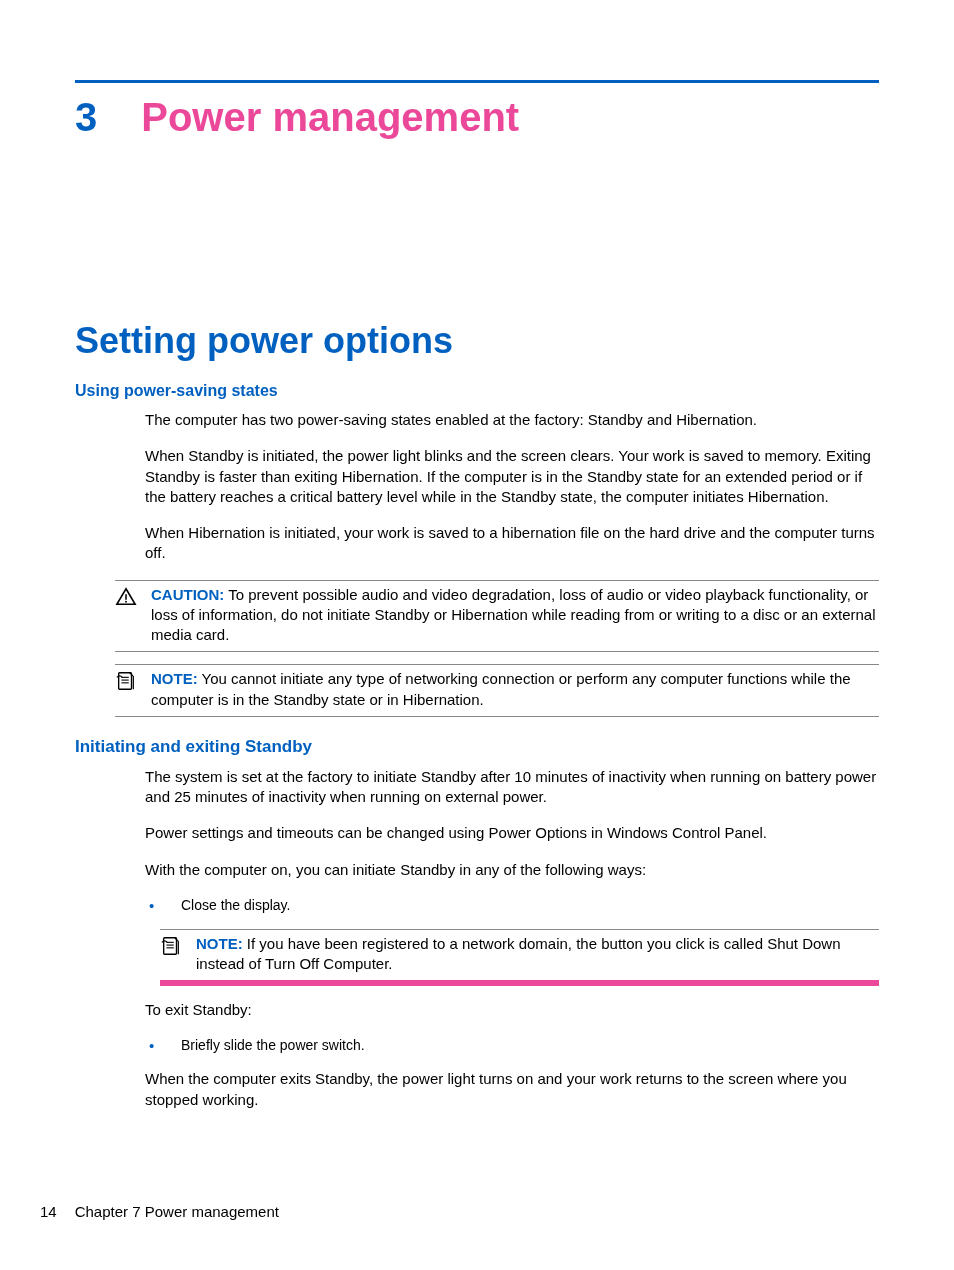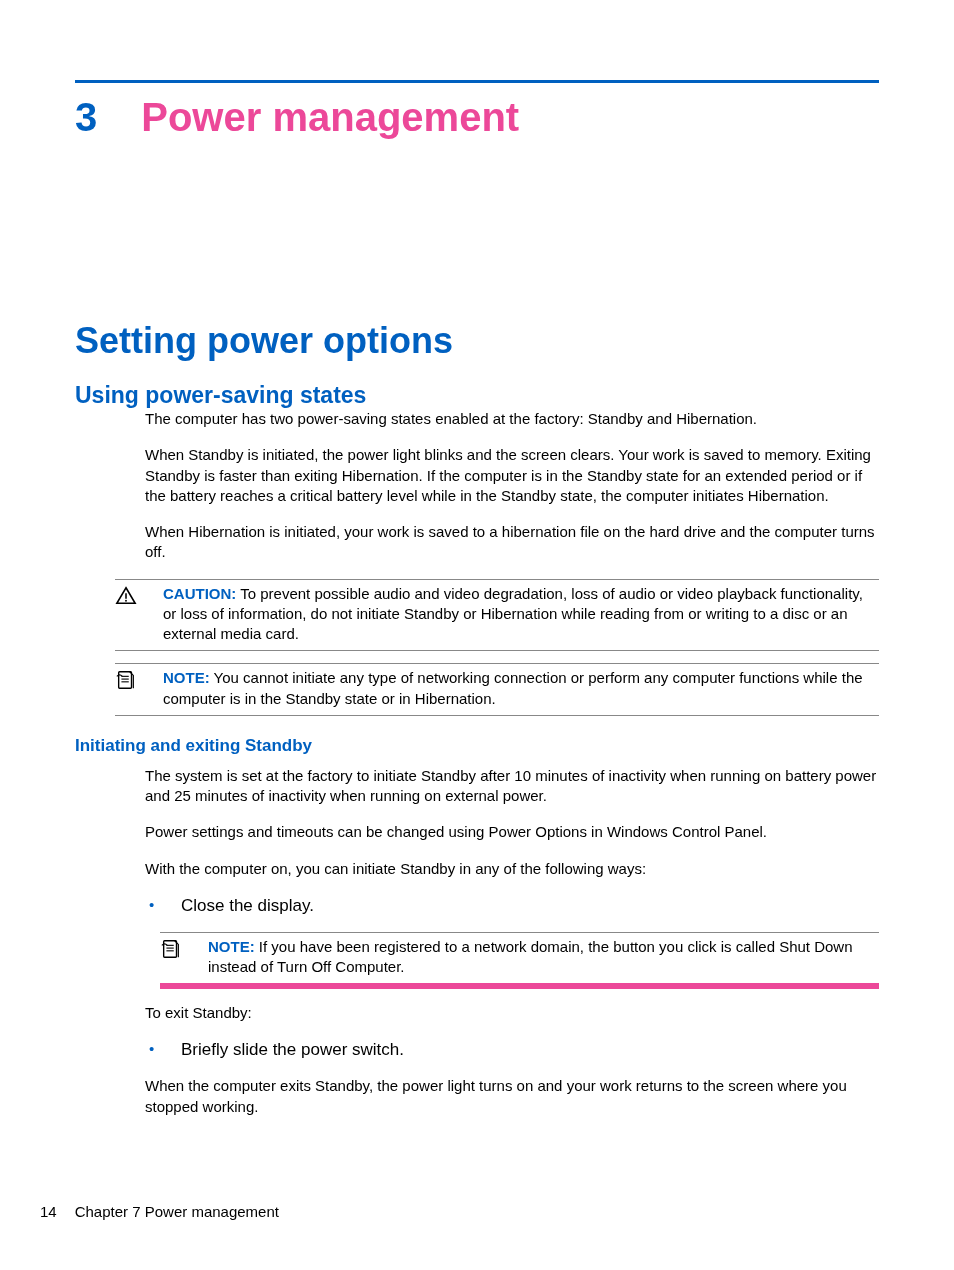--- a/index.html
+++ b/index.html
@@ -35,23 +35,24 @@
       font-weight: bold;
       color: #ec4899;
     }
     .section-heading {
       font-size: 36px;
       font-weight: bold;
       color: #0060c0;
       margin-bottom: 20px;
     }
     .subsection-heading {
-      font-size: 23px;
-      font-weight: bold;
-      color: #0060c0;
+      font-size: 16px;
+      font-weight: bold;
+      color: #0060c0;
+      margin-bottom: 10px;
     }
     .subsubsection-heading {
       font-size: 17px;
       font-weight: bold;
       color: #0060c0;
       margin-bottom: 10px;
       margin-top: 20px;
     }
     .body-text {
       font-size: 15px;
@@ -64,21 +65,21 @@
       border-top: 1px solid #888;
       border-bottom: 1px solid #888;
       margin-left: 40px;
       margin-bottom: 12px;
       padding: 4px 0 6px 0;
       position: relative;
     }
     .callout-inner {
       display: flex;
       align-items: flex-start;
-      gap: 26px;
+      gap: 14px;
     }
     .callout-icon {
       flex: 0 0 22px;
       height: 22px;
       margin-top: 1px;
     }
     .callout-text {
       font-size: 15px;
       color: #000;
       line-height: 1.35;
@@ -94,21 +95,21 @@
       margin-left: 85px;
       margin-bottom: 14px;
       padding: 4px 0 6px 0;
     }
     ul.body-list {
       list-style: none;
       margin-left: 70px;
       margin-bottom: 14px;
     }
     ul.body-list li {
-      font-size: 17px;
+      font-size: 14px;
       color: #000;
       line-height: 1.35;
       padding-left: 36px;
       position: relative;
       margin-bottom: 12px;
     }
     ul.body-list li::before {
       content: "•";
       color: #0060c0;
       position: absolute;

